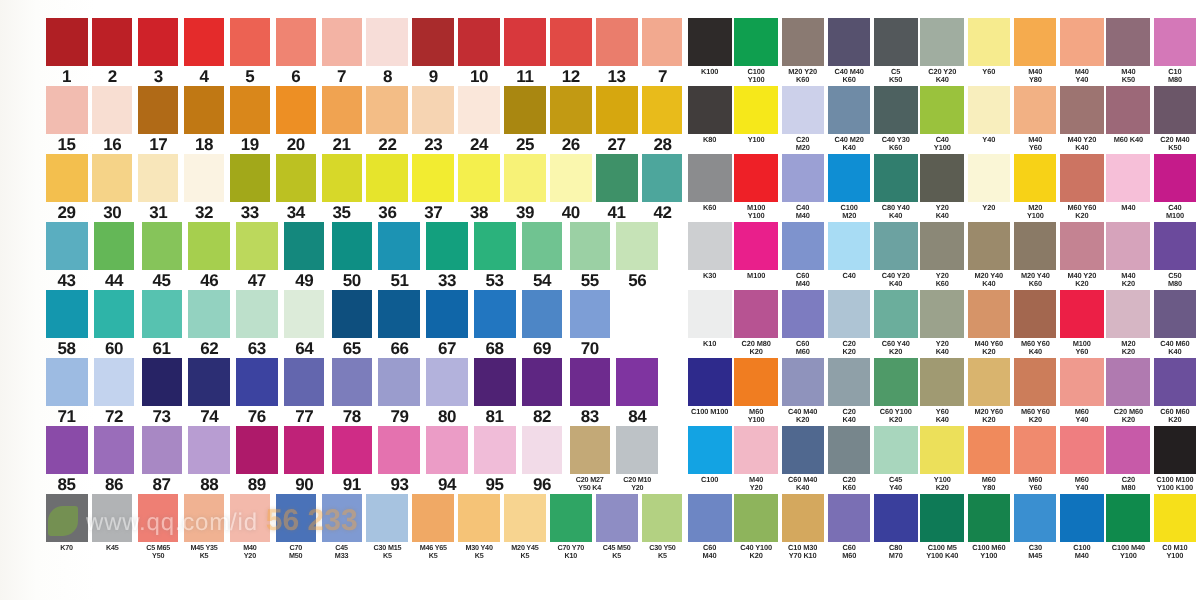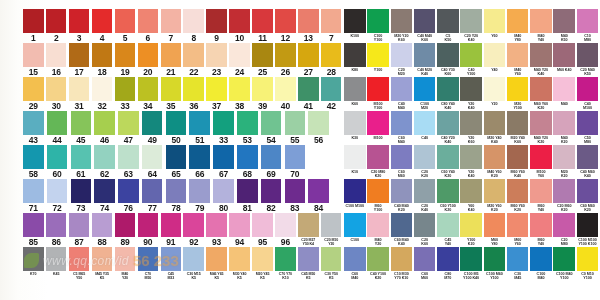--- a/index.html
+++ b/index.html
@@ -61,21 +61,21 @@
     width:15px;height:15px;border-radius:50% 10% 50% 10%;
     background:#7dbb2e;flex:none;
   }
   .wm-cn{
     font-size:19px;font-weight:bold;color:#ffffff;
     text-shadow:0 0 2px rgba(120,120,120,.8);
     letter-spacing:1px;white-space:nowrap;
   }
   .wm-url{
     font-size:12px;color:#ffffff;letter-spacing:0.4px;
-    text-shadow:0 0 2px rgba(120,120,120,.7);white-space:nowrap;font-style:italic;
+    text-shadow:0 0 2px rgba(120,120,120,.7);white-space:nowrap;
   }
   .wm-num{
     font-size:15px;font-weight:bold;color:#f0a23c;
     text-shadow:0 0 2px rgba(160,120,60,.6);white-space:nowrap;
   }
 </style>
 </head>
 <body>
 
 <div class="sheet"></div>
@@ -436,24 +436,20 @@
           <div class="chip" style="background: rgb(174, 26, 106);"></div>
           <div class="lbl">89</div>
         </div>
         <div class="cell">
           <div class="chip" style="background: rgb(191, 34, 120);"></div>
           <div class="lbl">90</div>
         </div>
         <div class="cell">
           <div class="chip" style="background: rgb(207, 44, 134);"></div>
           <div class="lbl">91</div>
-        </div>
-        <div class="cell">
-          <div class="chip" style="background: rgb(218, 69, 154);"></div>
-          <div class="lbl">92</div>
         </div>
         <div class="cell">
           <div class="chip" style="background: rgb(228, 114, 175);"></div>
           <div class="lbl">93</div>
         </div>
         <div class="cell">
           <div class="chip" style="background: rgb(235, 156, 198);"></div>
           <div class="lbl">94</div>
         </div>
         <div class="cell">

